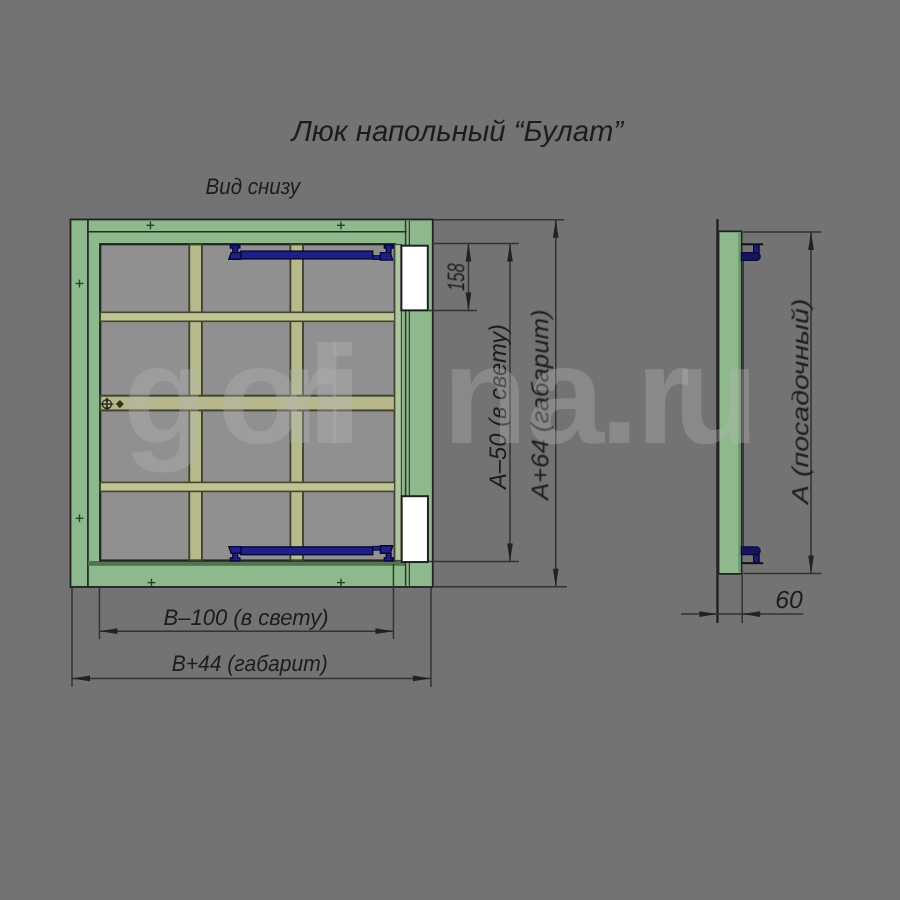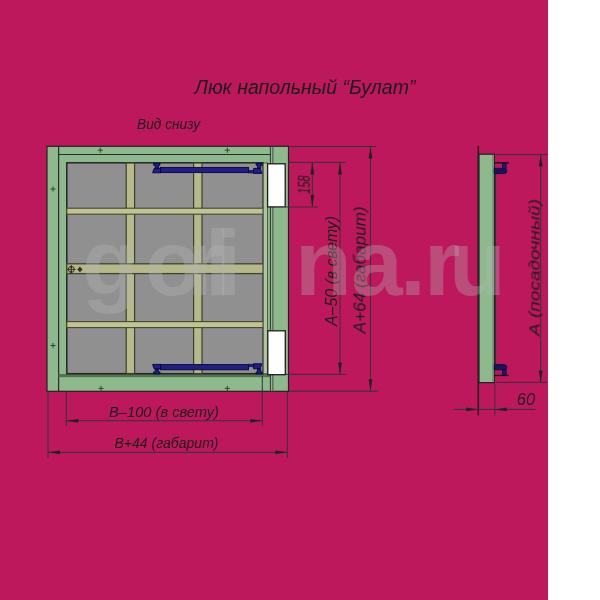--- a/index.html
+++ b/index.html
@@ -1,16 +1,16 @@
 <!DOCTYPE html>
 <html><head>
 <meta charset="utf-8">
 <style>
   html,body{margin:0;padding:0;background:#fff;-webkit-font-smoothing:antialiased;}
-  .page{position:relative;width:548px;height:600px;background:#be185d;overflow:hidden;opacity:0.999;}
+  .page{position:relative;width:600px;height:600px;background:#737373;overflow:hidden;opacity:0.999;}
   svg{position:absolute;left:0;top:0;}
   text{font-family:"Liberation Sans",sans-serif;font-style:italic;fill:#1c1c1c;filter:blur(0px);}
 </style>
 </head>
 <body>
 <div class="page">
 <svg width="600" height="600" viewBox="0 0 600 600">
 
   <text x="305" y="94" font-size="19.5" text-anchor="middle" textLength="221" lengthAdjust="spacingAndGlyphs">Люк напольный “Булат”</text>
 

